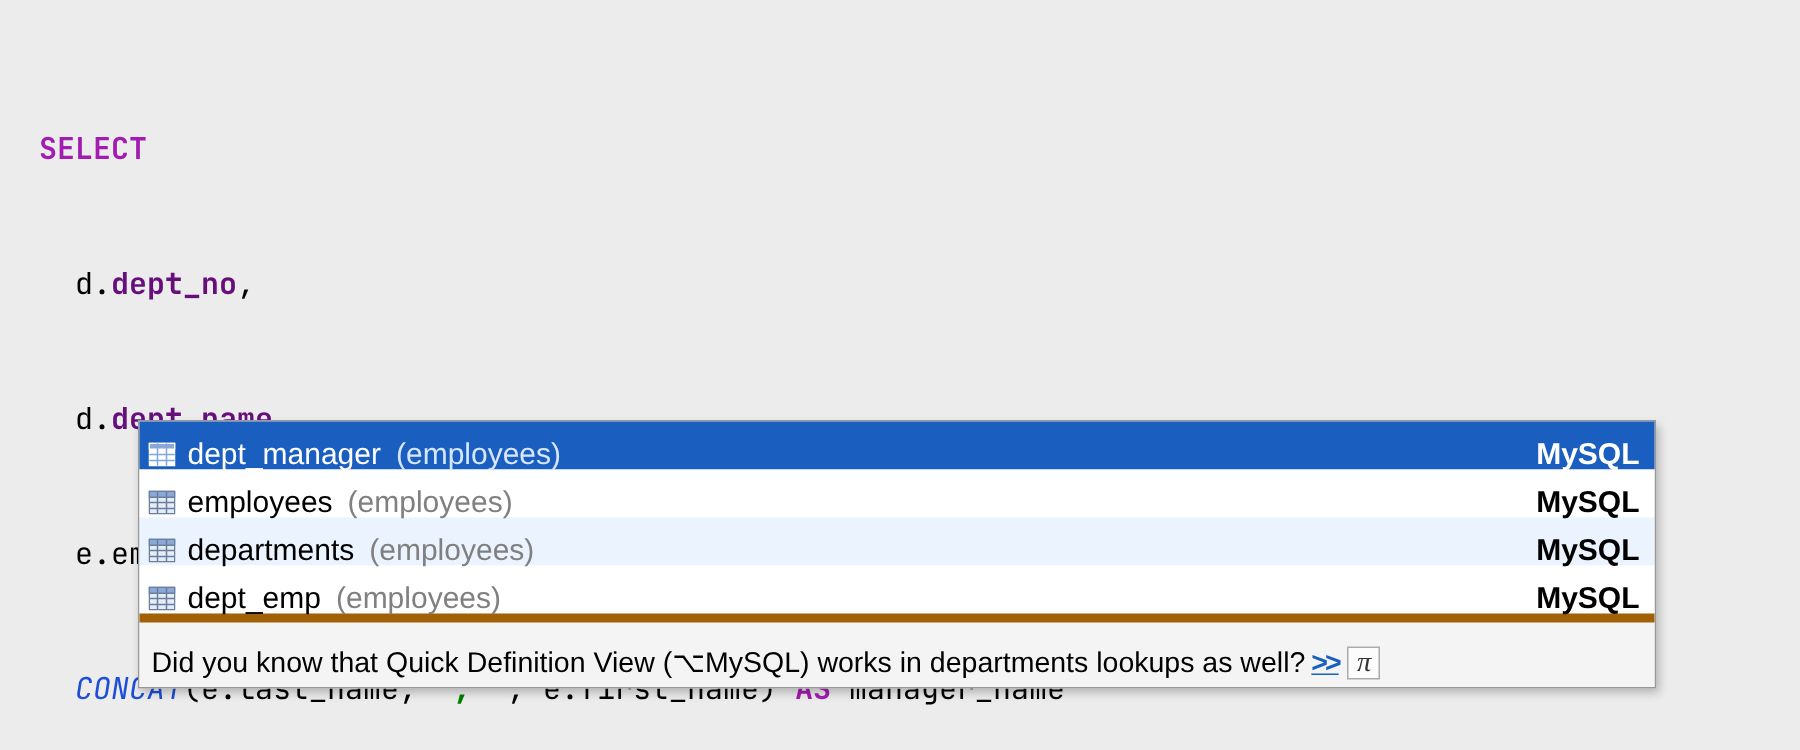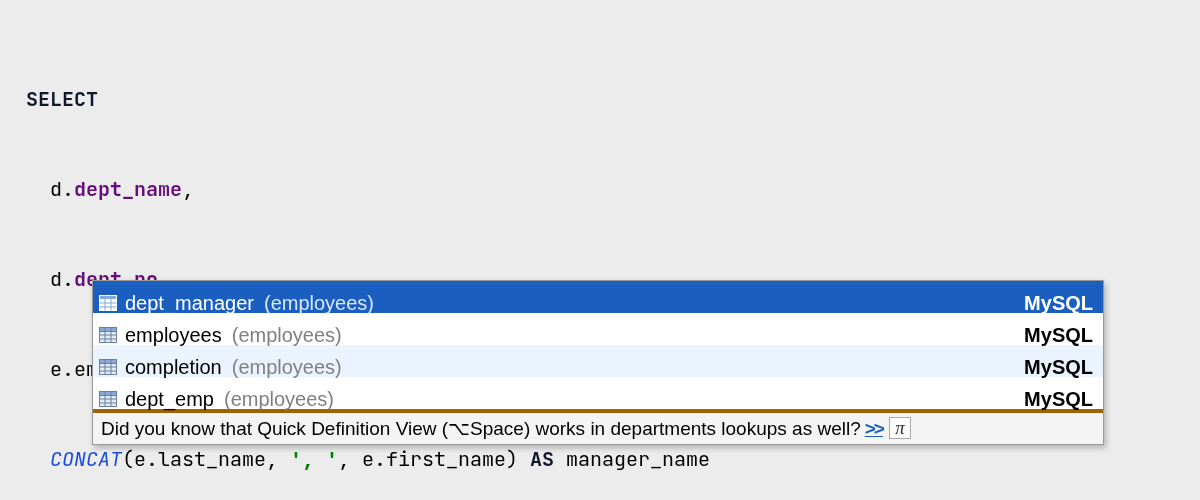--- a/index.html
+++ b/index.html
@@ -12,21 +12,21 @@
     font-family: "JetBrains Mono", "Menlo", "Consolas", monospace;
     font-size: 20px;
     overflow: hidden;
   }
   .editor {
     padding: 24px 26px;
     line-height: 1.5;
     position: relative;
     white-space: pre;
   }
-  .kw { color: #0f172a; font-weight: bold; margin-top: 48px; }
+  .kw { color: #a21caf; font-weight: bold; margin-top: 48px; }
   .col { color: #660e7a; font-weight: bold; }
   .plain { color: #000; }
   .fn { color: #1d4ed8; font-style: italic; }
   .str { color: #008000; font-weight: bold; }
   
   .popup {
     position: absolute;
     left: 92px;
     top: 280px;
     width: 1012px;
@@ -55,23 +55,23 @@
     margin-right: 8px;
     flex: 0 0 auto;
     position: relative;
   }
   .tbl-icon svg { display: block; }
   .it-name { font-weight: normal; }
   .it-ctx { color: #808080; margin-left: 10px; }
   .sel .it-ctx { color: #d7e6ff; }
   .it-right { margin-left: auto; font-weight: bold; }
   .popup-hint {
-    border-top: 4px solid #a16207;
+    border-top: 6px solid #a16207;
     background: #f4f4f4;
-    padding: 4px 8px 5px 8px;
+    padding: 16px 8px 5px 8px;
     font-size: 19px;
     color: #000;
     display: flex;
     align-items: center;
     white-space: nowrap;
   }
   .popup-hint .arrow {
     color: #1a5fbf;
     text-decoration: underline;
     margin-left: 4px;
@@ -91,22 +91,22 @@
     text-align: center;
     line-height: 20px;
   }
   .line { display: block; position: relative; }
 </style>
 </head>
 <body>
 
 <div class="editor">
   <span class="line"><span class="kw">SELECT</span></span>
+  <span class="line">  <span class="plain">d</span><span class="plain">.</span><span class="col">dept_no</span><span class="plain">,</span></span>
   <span class="line">  <span class="plain">d</span><span class="plain">.</span><span class="col">dept_name</span><span class="plain">,</span></span>
-  <span class="line">  <span class="plain">d</span><span class="plain">.</span><span class="col">dept_no</span><span class="plain">,</span></span>
   <span class="line">  <span class="plain">e</span><span class="plain">.</span><span class="plain">emp_no</span><span class="plain">                                </span><span class="kw">AS</span><span class="plain"> manager_no,</span></span>
   <span class="line">  <span class="fn">CONCAT</span><span class="plain">(e</span><span class="plain">.</span><span class="plain">last_name</span><span class="plain">, </span><span class="str">', '</span><span class="plain">, e</span><span class="plain">.</span><span class="plain">first_name</span><span class="plain">) </span><span class="kw">AS</span><span class="plain"> manager_name</span></span>
   
   
   
 </div>
 
 <div class="popup">
   <div id="popup-list">
       <div class="popup-item sel">
@@ -143,21 +143,21 @@
         <span class="tbl-icon">
           <svg width="18" height="16" viewBox="0 0 18 16">
     <rect x="0.5" y="0.5" width="17" height="15" fill="#e4ecf8" stroke="#6a7f9a"></rect>
     <rect x="0.5" y="0.5" width="17" height="4" fill="#8aa8d8" stroke="#6a7f9a"></rect>
     <line x1="6" y1="0.5" x2="6" y2="15.5" stroke="#6a7f9a"></line>
     <line x1="12" y1="0.5" x2="12" y2="15.5" stroke="#6a7f9a"></line>
     <line x1="0.5" y1="8" x2="17.5" y2="8" stroke="#6a7f9a"></line>
     <line x1="0.5" y1="12" x2="17.5" y2="12" stroke="#6a7f9a"></line>
   </svg>
         </span>
-        <span class="it-name">completion</span>
+        <span class="it-name">departments</span>
         <span class="it-ctx">(employees)</span>
         <span class="it-right">MySQL</span>
       </div>
       <div class="popup-item alt2">
         <span class="tbl-icon">
           <svg width="18" height="16" viewBox="0 0 18 16">
     <rect x="0.5" y="0.5" width="17" height="15" fill="#e4ecf8" stroke="#6a7f9a"></rect>
     <rect x="0.5" y="0.5" width="17" height="4" fill="#8aa8d8" stroke="#6a7f9a"></rect>
     <line x1="6" y1="0.5" x2="6" y2="15.5" stroke="#6a7f9a"></line>
     <line x1="12" y1="0.5" x2="12" y2="15.5" stroke="#6a7f9a"></line>
@@ -165,18 +165,18 @@
     <line x1="0.5" y1="12" x2="17.5" y2="12" stroke="#6a7f9a"></line>
   </svg>
         </span>
         <span class="it-name">dept_emp</span>
         <span class="it-ctx">(employees)</span>
         <span class="it-right">MySQL</span>
       </div>
     </div>
   <div class="popup-hint">
     <span>Did you know that Quick Definition View (</span>
-      <span>⌥Space</span>
+      <span>⌥MySQL</span>
       <span>) works in departments lookups as well? </span>
     <a class="arrow">&gt;&gt;</a>
     <span class="pi">π</span>
   </div>
 </div>
 
 </body></html>

